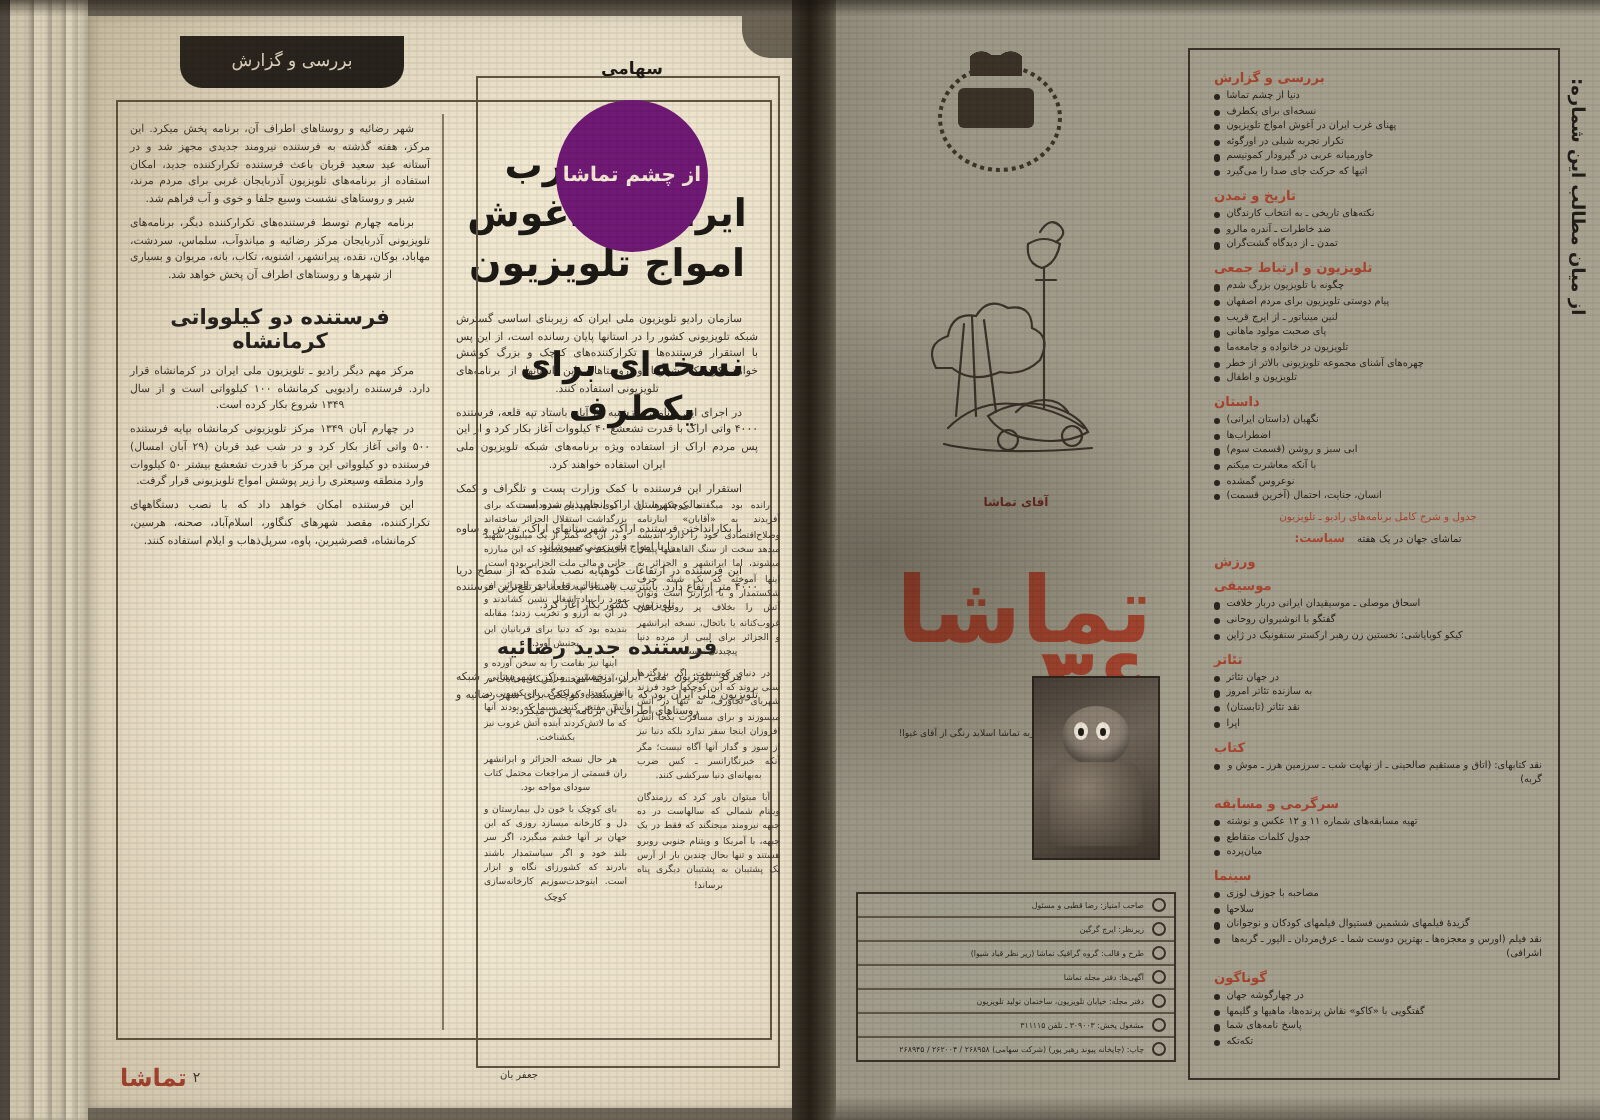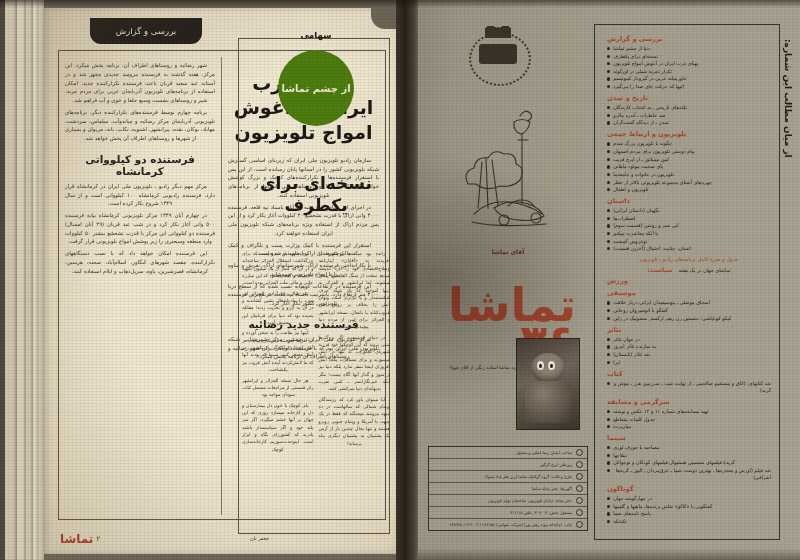--- a/index.html
+++ b/index.html
@@ -54,21 +54,21 @@
 
   
   .foot-logo{position:absolute;left:16px;bottom:8px;display:flex;align-items:center;gap:3px;}
   .foot-logo .mark{color:#b1402f;font-size:12px;font-weight:bold;letter-spacing:-1px;}
   .foot-logo .pg{color:#3a332a;font-size:7px;}
 
   
   .page-mid{position:absolute;left:236px;top:12px;width:160px;height:540px;}
   .mid-frame{position:absolute;left:2px;top:26px;right:6px;bottom:18px;border:1.3px solid #5f5440;}
   .dot{position:absolute;left:50%;top:38px;transform:translateX(-50%);
-       width:76px;height:76px;border-radius:50%;background:#4d7c0f;}
+       width:76px;height:76px;border-radius:50%;background:#701a75;}
   .dot-label{position:absolute;left:50%;top:18px;transform:translateX(-50%);
        font-size:8.5px;font-weight:bold;color:#1d1a16;}
   .dot-text{position:absolute;left:0;right:0;top:50%;transform:translateY(-50%);
        text-align:center;color:#f3e9d4;font-size:10px;font-weight:bold;}
   .mid-headline{position:absolute;left:6px;right:6px;top:160px;text-align:center;
        font-size:17px;line-height:1.3;font-weight:bold;color:#1d1a16;}
   .mid-cols{position:absolute;left:6px;right:6px;top:238px;bottom:6px;display:flex;gap:5px;}
   .mid-cols .mc{flex:1;font-size:4.6px;line-height:1.6;color:#3a332a;text-align:justify;
        text-align-last:center;}
   .mid-cols .mc p{margin:0 0 3px;text-indent:5px;}

